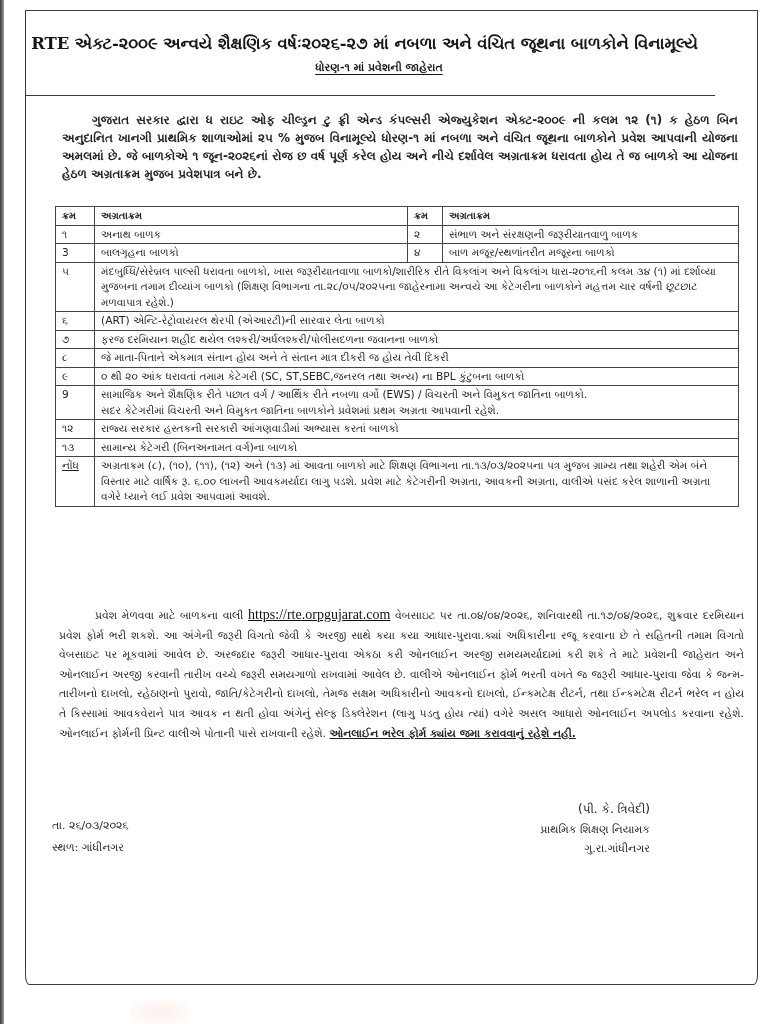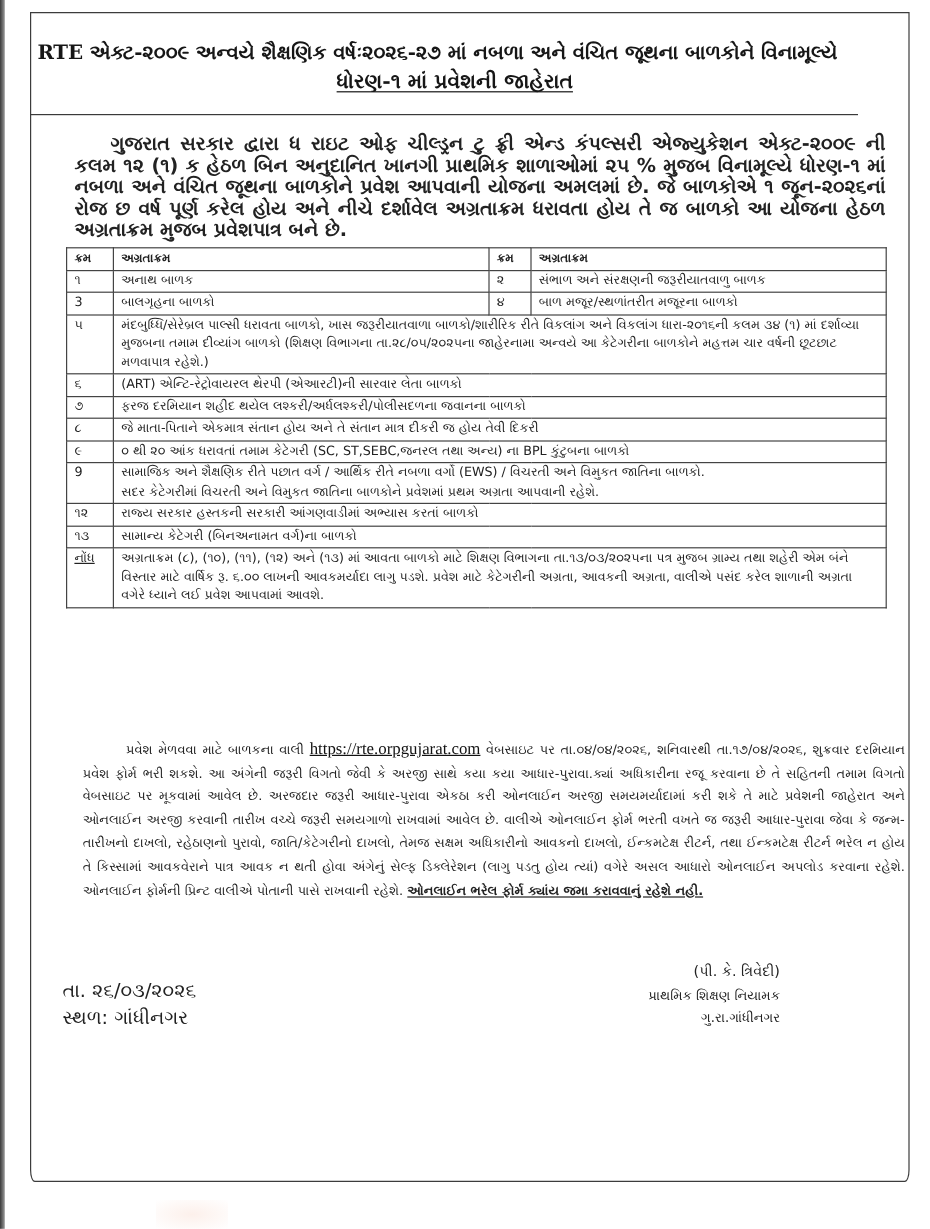--- a/index.html
+++ b/index.html
@@ -22,29 +22,29 @@
       box-sizing: border-box;
     }
     .title-block {
       position: absolute; left: 25px; top: 32px; width: 679px;
       text-align: center;
       font-family: "DejaVu Serif", serif;
       font-weight: bold;
       color: #161616;
     }
     .title-line1 { font-size: 16.5px; line-height: 24px; letter-spacing: -0.1px; }
-    .title-line2 { font-size: 17px; line-height: 24px; padding-left: 29px; }
+    .title-line2 { font-size: 11px; line-height: 24px; padding-left: 29px; }
     .title-line2 span { text-decoration: underline; text-underline-offset: 3px; }
     .title-rule {
       position: absolute; left: 25px; top: 95px; width: 690px; height: 0;
       border-top: 1.3px solid #3a3a3a;
     }
     .intro {
       position: absolute; left: 62px; top: 111px; width: 676px;
-      font-size: 16px; line-height: 18px; font-weight: bold;
+      font-size: 12px; line-height: 18px; font-weight: bold;
       text-align: justify; text-indent: 30px; color: #222;
     }
     table.priority {
       position: absolute; left: 55px; top: 206px; width: 684px;
       border-collapse: collapse;
       font-size: 10.6px; color: #222;
     }
     table.priority td, table.priority th {
       border: 1.1px solid #444;
       padding: 1px 6px;
@@ -63,21 +63,21 @@
       color: #222;
     }
     .procedure .indent { display: inline-block; width: 36px; }
     .procedure .link {
       font-family: "Liberation Serif", serif; font-size: 14px;
       text-decoration: underline; color: #111;
     }
     .procedure .emph { font-weight: bold; text-decoration: underline; }
     .date-block {
       position: absolute; left: 52px; top: 815px;
-      font-size: 16px; line-height: 22px; color: #222;
+      font-size: 11px; line-height: 22px; color: #222;
     }
     .sign-block {
       position: absolute; left: 510px; top: 800px; width: 140px;
       text-align: right; font-size: 11px; line-height: 19.5px; color: #222;
     }
     .sign-block .name { font-size: 12px; }
     .scan-smudge {
       position: absolute; left: 130px; top: 1000px; width: 60px; height: 24px;
       background: radial-gradient(ellipse at center, rgba(250,225,215,0.5), rgba(255,255,255,0));
     }
@@ -151,21 +151,21 @@
     <td class="num">૧૩</td>
     <td colspan="3">સામાન્ય કેટેગરી (બિનઅનામત વર્ગ)ના બાળકો</td>
   </tr>
   <tr>
     <td class="num note-label">નોંધ</td>
     <td class="wide" colspan="3">અગ્રતાક્રમ (૮), (૧૦), (૧૧), (૧૨) અને (૧૩) માં આવતા બાળકો માટે શિક્ષણ વિભાગના તા.૧૩/૦૩/૨૦૨૫ના પત્ર મુજબ ગ્રામ્ય તથા શહેરી એમ બંને વિસ્તાર માટે વાર્ષિક રૂ. ૬.૦૦ લાખની આવકમર્યાદા લાગુ પડશે. પ્રવેશ માટે કેટેગરીની અગ્રતા, આવકની અગ્રતા, વાલીએ પસંદ કરેલ શાળાની અગ્રતા વગેરે ધ્યાને લઈ પ્રવેશ આપવામાં આવશે.</td>
   </tr>
 </tbody>
   </table>
 
-<p class="procedure" style="margin:14px">
+<p class="procedure" style="margin:4px">
   <span class="indent"></span><span>પ્રવેશ મેળવવા માટે બાળકના વાલી</span>
   <span class="link">https://rte.orpgujarat.com</span>
   <span>વેબસાઇટ પર તા.૦૪/૦૪/૨૦૨૬, શનિવારથી તા.૧૭/૦૪/૨૦૨૬, શુક્રવાર દરમિયાન પ્રવેશ ફોર્મ ભરી શકશે. આ અંગેની જરૂરી વિગતો જેવી કે અરજી સાથે કયા કયા આધાર-પુરાવા.ક્યાં અધિકારીના રજૂ કરવાના છે તે સહિતની તમામ વિગતો વેબસાઇટ પર મૂકવામાં આવેલ છે. અરજદાર જરૂરી આધાર-પુરાવા એકઠા કરી ઓનલાઈન અરજી સમયમર્યાદામાં કરી શકે તે માટે પ્રવેશની જાહેરાત અને ઓનલાઈન અરજી કરવાની તારીખ વચ્ચે જરૂરી સમયગાળો રાખવામાં આવેલ છે. વાલીએ ઓનલાઈન ફોર્મ ભરતી વખતે જ જરૂરી આધાર-પુરાવા જેવા કે જન્મ-તારીખનો દાખલો, રહેઠાણનો પુરાવો, જાતિ/કેટેગરીનો દાખલો, તેમજ સક્ષમ અધિકારીનો આવકનો દાખલો, ઈન્કમટેક્ષ રીટર્ન, તથા ઈન્કમટેક્ષ રીટર્ન ભરેલ ન હોય તે કિસ્સામાં આવકવેરાને પાત્ર આવક ન થતી હોવા અંગેનું સેલ્ફ ડિક્લેરેશન (લાગુ પડતુ હોય ત્યાં) વગેરે અસલ આધારો ઓનલાઈન અપલોડ કરવાના રહેશે. ઓનલાઈન ફોર્મની પ્રિન્ટ વાલીએ પોતાની પાસે રાખવાની રહેશે.</span>
   <span class="emph">ઓનલાઈન ભરેલ ફોર્મ ક્યાંય જમા કરાવવાનું રહેશે નહી.</span>
 </p>
 
 <div class="date-block">
   <div>તા. ૨૬/૦૩/૨૦૨૬</div>
   <div>સ્થળ: ગાંધીનગર</div>
 </div>

